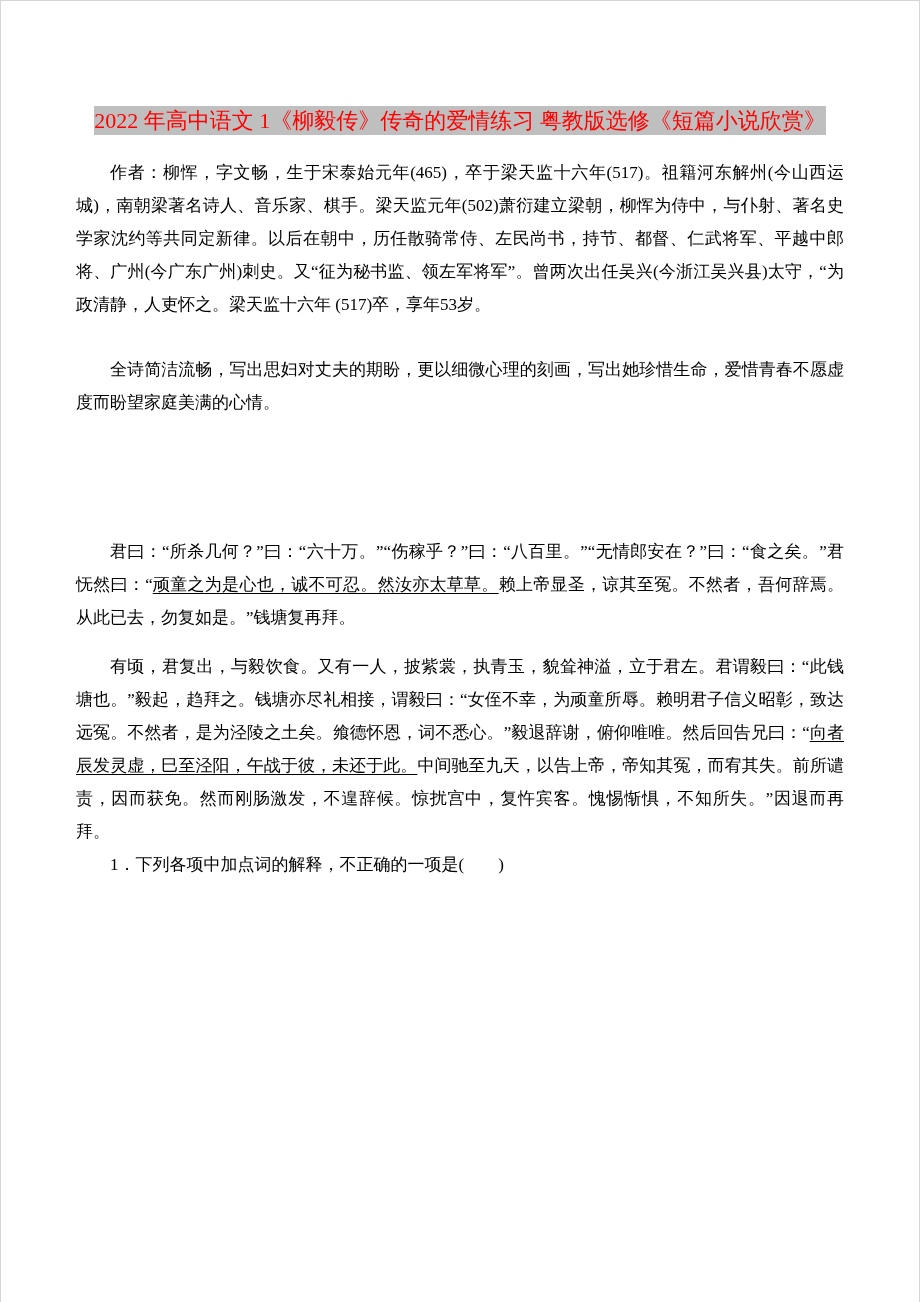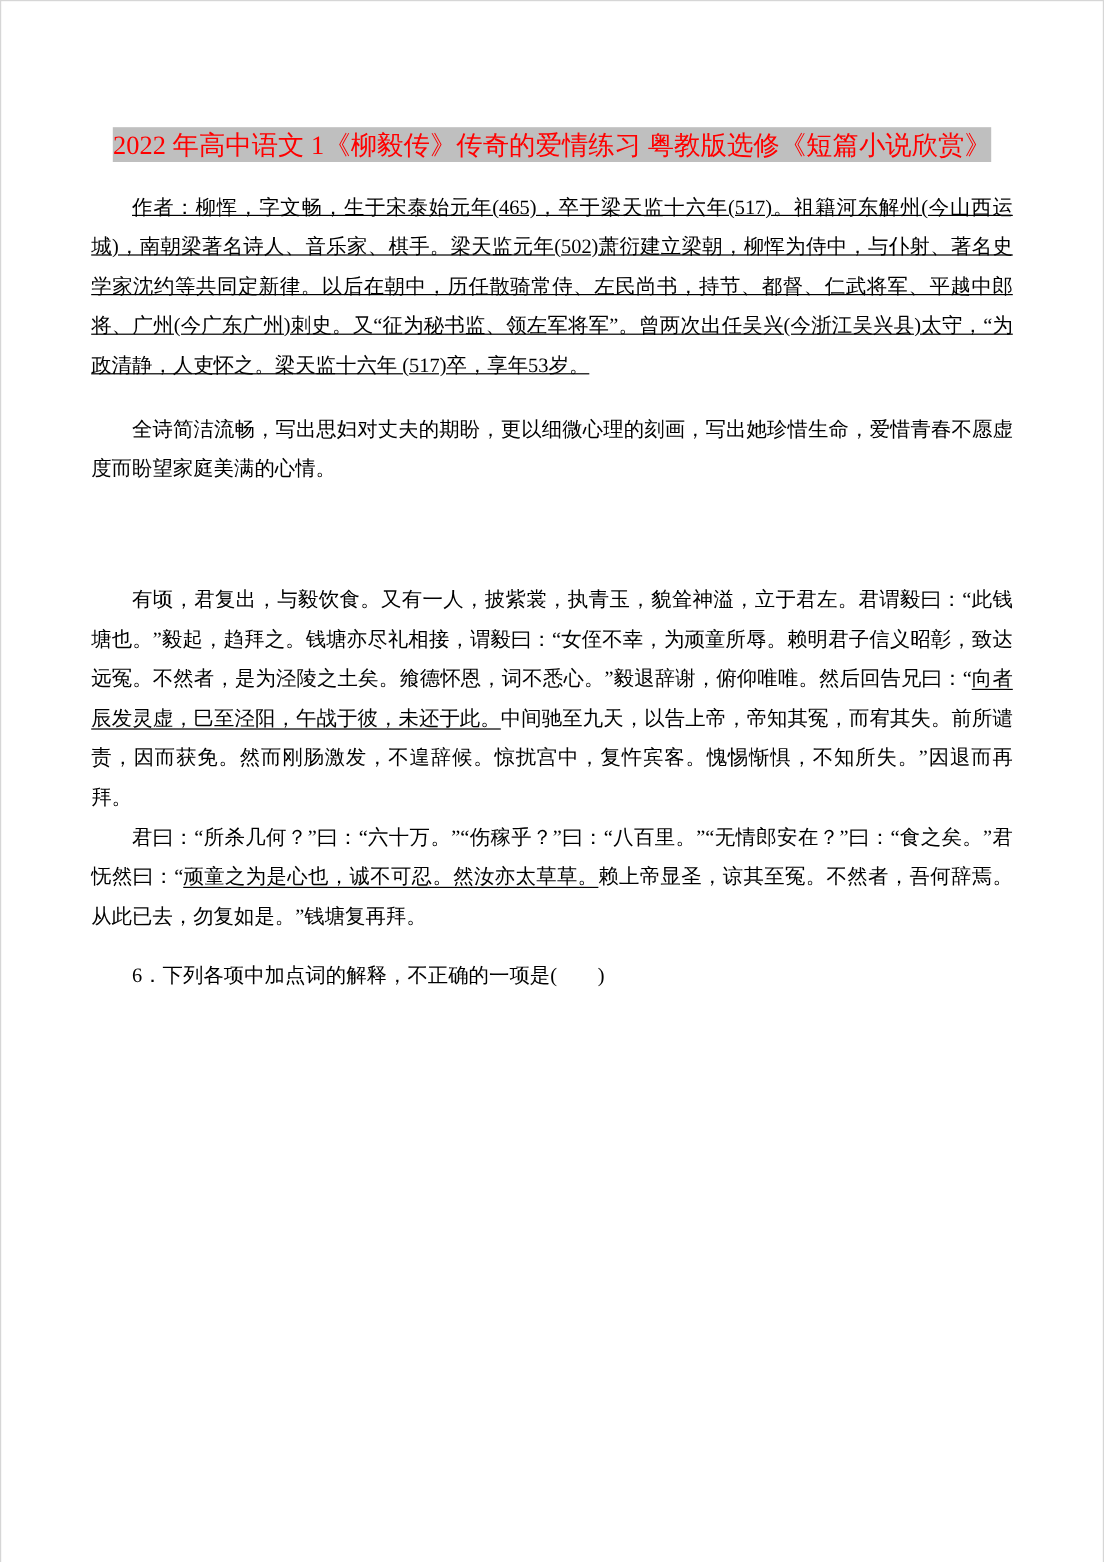--- a/index.html
+++ b/index.html
@@ -29,42 +29,42 @@
     color: var(--title-color, #ff0000);
     background: var(--title-highlight, #bfbfbf);
     padding: 2px 0;
   }
   .para {
     font-size: 17px;
     line-height: 33px;
     text-align: justify;
     text-indent: 2em;
   }
-  .p-author   { margin-bottom: 20px; text-decoration: underline; }
-  .p-summary  { margin-bottom: 76px; }
+  .p-author   { margin-bottom: 32px; }
+  .p-summary  { margin-bottom: 116px; }
   .p-passage2 { margin-bottom: 16px; }
   .p-question { margin-bottom: 9px; }
   .u {
     text-decoration: underline;
     text-underline-offset: 3px;
   }
 </style>
 </head>
 <body>
 
 <div class="page">
 
   <h1 class="doc-title"><span class="hl">2022 年高中语文 1《柳毅传》传奇的爱情练习 粤教版选修《短篇小说欣赏》</span></h1>
 
   <p class="para p-author">作者：柳恽，字文畅，生于宋泰始元年(465)，卒于梁天监十六年(517)。祖籍河东解州(今山西运城)，南朝梁著名诗人、音乐家、棋手。梁天监元年(502)萧衍建立梁朝，柳恽为侍中，与仆射、著名史学家沈约等共同定新律。以后在朝中，历任散骑常侍、左民尚书，持节、都督、仁武将军、平越中郎将、广州(今广东广州)刺史。又“征为秘书监、领左军将军”。曾两次出任吴兴(今浙江吴兴县)太守，“为政清静，人吏怀之。梁天监十六年 (517)卒，享年53岁。</p>
 
 
   <p class="para p-summary">全诗简洁流畅，写出思妇对丈夫的期盼，更以细微心理的刻画，写出她珍惜生命，爱惜青春不愿虚度而盼望家庭美满的心情。</p>
 
 
+  <p class="para p-passage2"><span>君曰：“所杀几何？”曰：“六十万。”“伤稼乎？”曰：“八百里。”“无情郎安在？”曰：“食之矣。”君怃然曰：“</span><span class="u">顽童之为是心也，诚不可忍。然汝亦太草草。</span><span>赖上帝显圣，谅其至冤。不然者，吾何辞焉。从此已去，勿复如是。”钱塘复再拜。</span></p>
+
   <p class="para"><span>有顷，君复出，与毅饮食。又有一人，披紫裳，执青玉，貌耸神溢，立于君左。君谓毅曰：“此钱塘也。”毅起，趋拜之。钱塘亦尽礼相接，谓毅曰：“女侄不幸，为顽童所辱。赖明君子信义昭彰，致达远冤。不然者，是为泾陵之土矣。飨德怀恩，词不悉心。”毅退辞谢，俯仰唯唯。然后回告兄曰：“</span><span class="u">向者辰发灵虚，巳至泾阳，午战于彼，未还于此。</span><span>中间驰至九天，以告上帝，帝知其冤，而宥其失。前所谴责，因而获免。然而刚肠激发，不遑辞候。惊扰宫中，复忤宾客。愧惕惭惧，不知所失。”因退而再拜。</span></p>
 
-  <p class="para p-passage2"><span>君曰：“所杀几何？”曰：“六十万。”“伤稼乎？”曰：“八百里。”“无情郎安在？”曰：“食之矣。”君怃然曰：“</span><span class="u">顽童之为是心也，诚不可忍。然汝亦太草草。</span><span>赖上帝显圣，谅其至冤。不然者，吾何辞焉。从此已去，勿复如是。”钱塘复再拜。</span></p>
-
-  <p class="para p-question">6．下列各项中加点词的解释，不正确的一项是(　　)</p>
+  <p class="para p-question">1．下列各项中加点词的解释，不正确的一项是(　　)</p>
 
 
 </div>
 
 </body></html>

